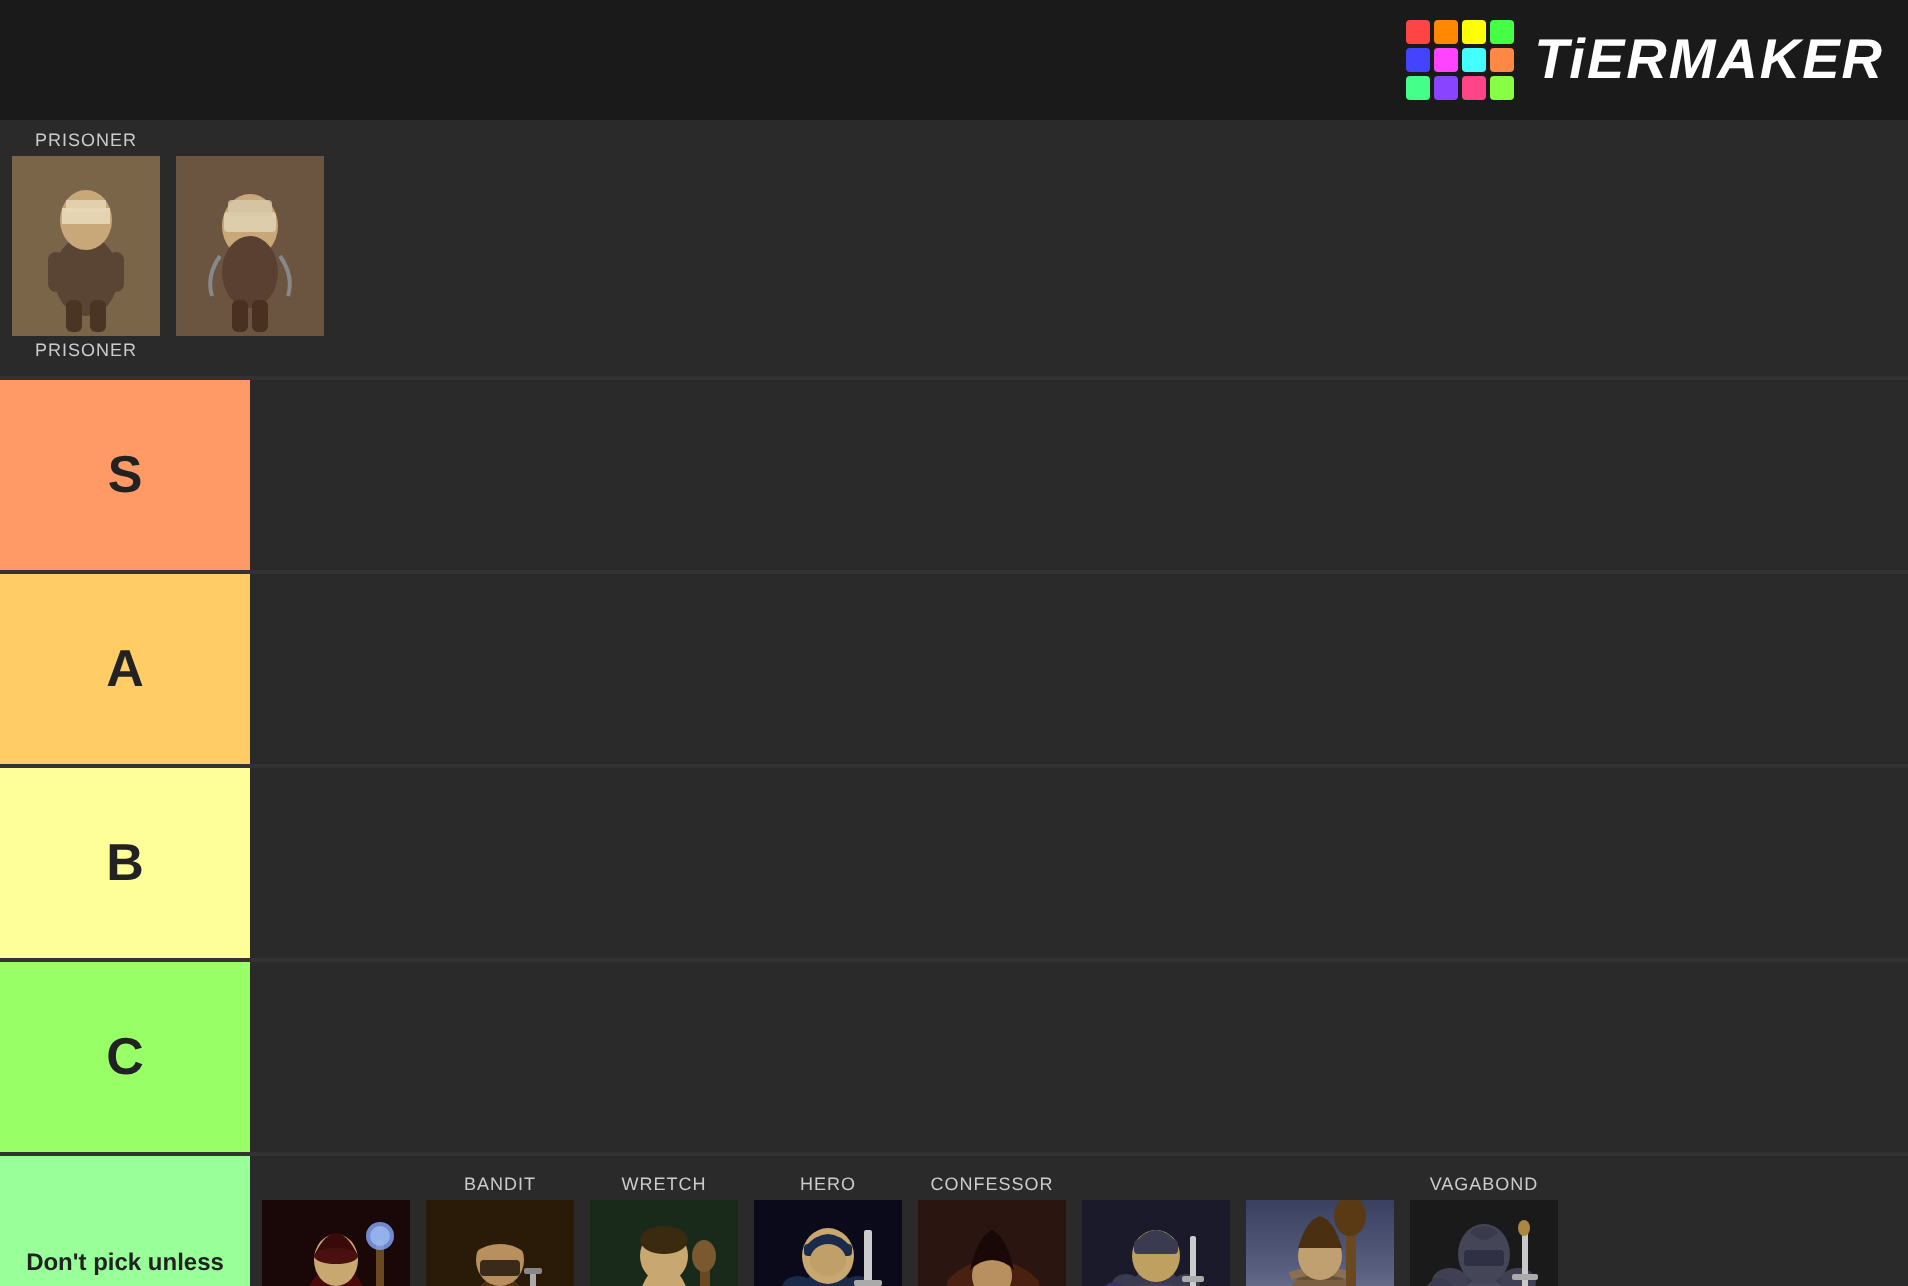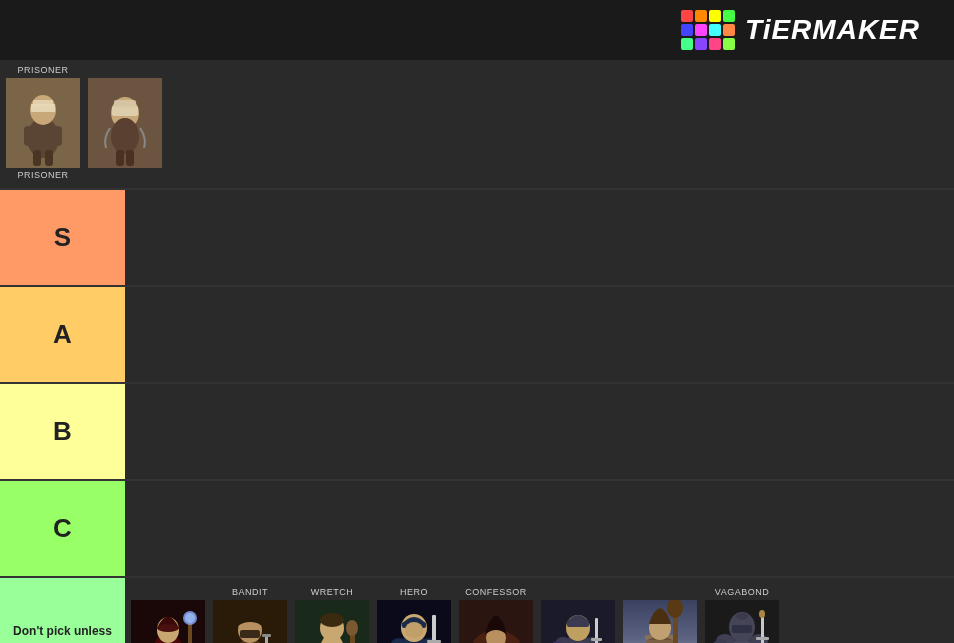--- a/index.html
+++ b/index.html
@@ -9,21 +9,21 @@
       width: 954px;
       min-height: 643px;
       overflow: hidden;
     }
 
     .header {
       background: #1a1a1a;
       display: flex;
       justify-content: flex-end;
       align-items: center;
-      padding: 8px 34px;
+      padding: 8px 12px;
       height: 60px;
     }
 
     .tiermaker-logo {
       display: flex;
       align-items: center;
       gap: 10px;
     }
 
     .logo-grid {

